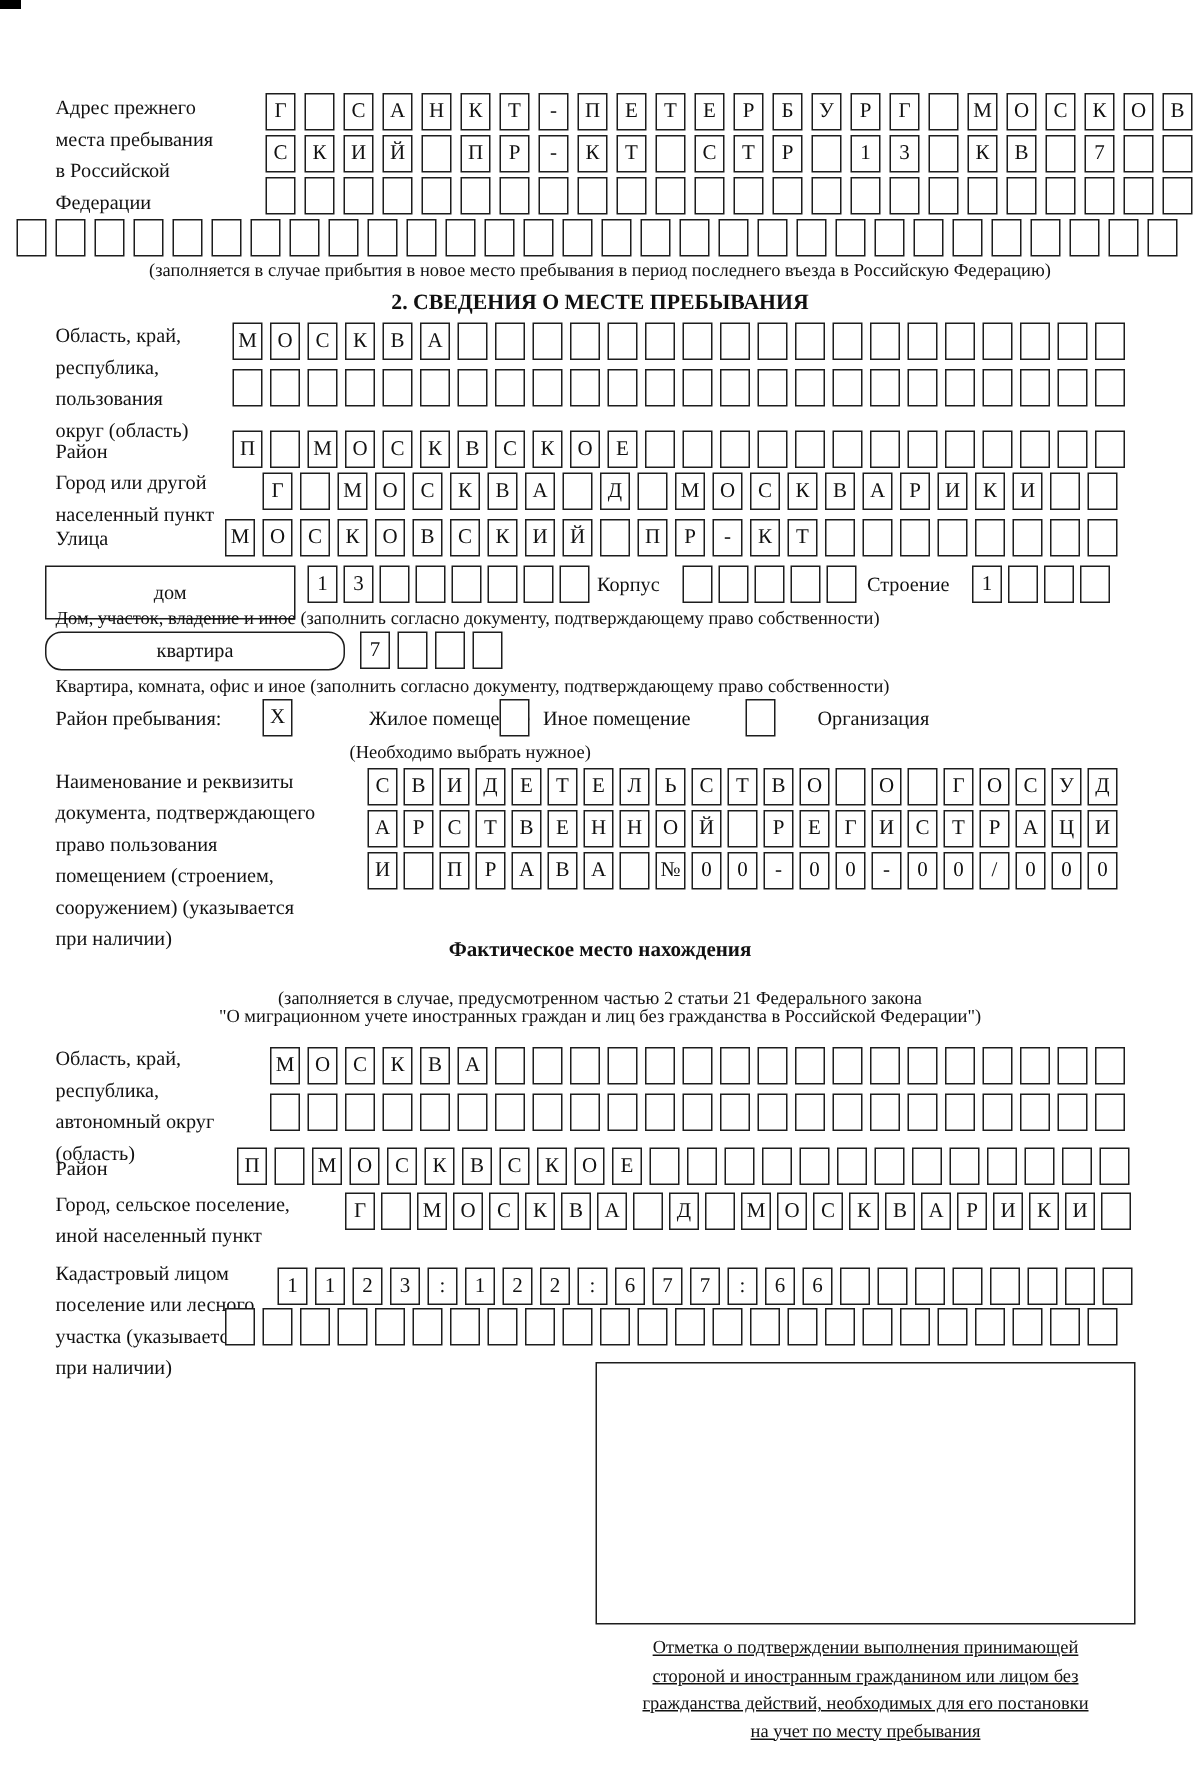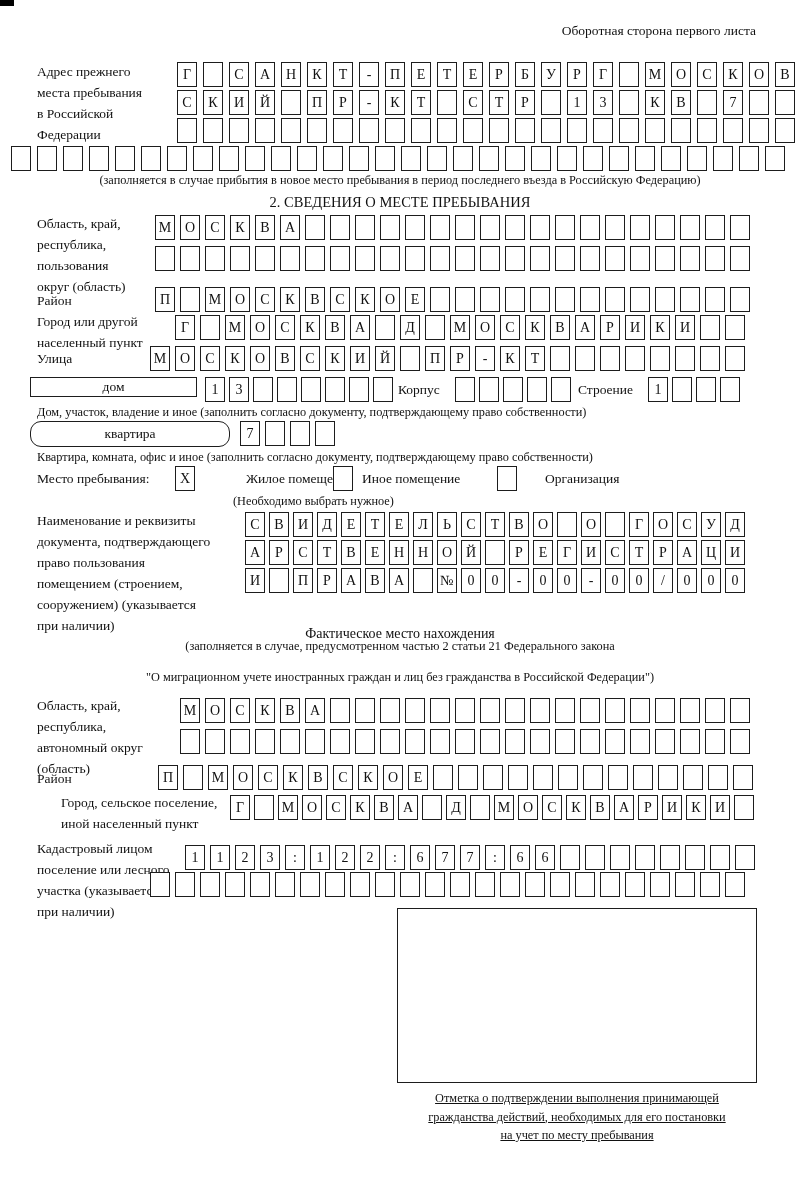--- a/index.html
+++ b/index.html
@@ -1,40 +1,39 @@
 <!DOCTYPE html>
 <html><head>
 <meta charset="utf-8">
 <style>
   html,body{margin:0;padding:0;background:#fff;}
   .page{position:relative;width:800px;height:1180px;background:#ffffff;
         font-family:"Liberation Serif",serif;color:#111;overflow:hidden;}
   .abs{position:absolute;}
   .lbl{font-size:13.5px;line-height:21px;}
   .note{font-size:12.3px;}
-  .b{font-weight:normal;}
+  .b{font-weight:bold;}
   .center{left:0;right:0;text-align:center;}
   .boxrow{position:absolute;display:flex;}
   .g6{gap:6px}.g5{gap:5px}.g4{gap:4px}
   .cell{box-sizing:border-box;flex:0 0 20px;width:20px;height:25px;
         border:1.5px solid #1d1d1d;display:flex;align-items:center;justify-content:center;
         font-size:14px;line-height:1;background:#fff;}
   .widebox{box-sizing:border-box;position:absolute;border:1.5px solid #1d1d1d;
         display:flex;align-items:center;justify-content:center;font-size:13.5px;background:#fff;}
   .stamp{box-sizing:border-box;border:1.5px solid #1d1d1d;background:#fff;}
   .artifact{background:#000;}
 </style>
 </head>
 <body>
 
 <div class="page">
 
   <div class="abs artifact" style="left:0;top:0;width:14px;height:6px;"></div>
 
-  <div class="abs lbl" style="top:20px;right:44px;">Оборотная сторона первого листа</div>
 
   <div class="abs lbl" style="left:37px;top:61px;">
     <div>Адрес прежнего</div>
     <div>места пребывания</div>
     <div>в Российской</div>
     <div>Федерации</div>
   </div>
 
   <div class="boxrow g6" style="left:177px;top:62px;">
       <span class="cell">Г</span>
@@ -289,21 +288,21 @@
       <span class="cell"></span>
       <span class="cell"></span>
       <span class="cell"></span>
       <span class="cell"></span>
       <span class="cell"></span>
       <span class="cell"></span>
       <span class="cell"></span>
       <span class="cell"></span>
     </div>
 
-  <div class="widebox" style="left:30px;top:377px;width:167px;height:20px;">дом</div>
+  <div class="widebox" style="left:30px;top:377px;width:167px;height:36px;">дом</div>
   <div class="boxrow g4" style="left:205px;top:377px;">
       <span class="cell">1</span>
       <span class="cell">3</span>
       <span class="cell"></span>
       <span class="cell"></span>
       <span class="cell"></span>
       <span class="cell"></span>
       <span class="cell"></span>
       <span class="cell"></span>
     </div>
@@ -326,21 +325,21 @@
 
   <div class="widebox" style="left:30px;top:421px;width:200px;height:26px;border-radius:11px;">квартира</div>
   <div class="boxrow g5" style="left:240px;top:421px;">
       <span class="cell">7</span>
       <span class="cell"></span>
       <span class="cell"></span>
       <span class="cell"></span>
     </div>
   <div class="abs note" style="left:37px;top:450px;">Квартира, комната, офис и иное (заполнить согласно документу, подтверждающему право собственности)</div>
 
-  <div class="abs lbl" style="left:37px;top:468px;">Место пребывания:</div>
+  <div class="abs lbl" style="left:37px;top:468px;">Район пребывания:</div>
   <div class="boxrow g5" style="left:175px;top:466px;">
       <span class="cell">X</span>
     </div>
   <div class="abs lbl" style="left:202px;top:468px;margin-left:44px;">Жилое помещение</div>
   <div class="boxrow g5" style="left:333px;top:466px;">
       <span class="cell"></span>
     </div>
   <div class="abs lbl" style="left:362px;top:468px;">Иное помещение</div>
   <div class="boxrow g5" style="left:497px;top:466px;">
       <span class="cell"></span>
@@ -420,21 +419,21 @@
       <span class="cell">-</span>
       <span class="cell">0</span>
       <span class="cell">0</span>
       <span class="cell">/</span>
       <span class="cell">0</span>
       <span class="cell">0</span>
       <span class="cell">0</span>
     </div>
 
   <div class="abs b center" style="top:626px;font-size:14px;">Фактическое место нахождения</div>
-  <div class="abs note center" style="top:639px;font-family:Liberation Serif, serif;">(заполняется в случае, предусмотренном частью 2 статьи 21 Федерального закона</div>
+  <div class="abs note center" style="top:658px;font-family:Liberation Serif, serif;">(заполняется в случае, предусмотренном частью 2 статьи 21 Федерального закона</div>
   <div class="abs note center" style="top:670px;">"О миграционном учете иностранных граждан и лиц без гражданства в Российской Федерации")</div>
 
   <div class="abs lbl" style="left:37px;top:695px;">
     <div>Область, край,</div>
     <div>республика,</div>
     <div>автономный округ</div>
     <div>(область)</div>
   </div>
   <div class="boxrow g5" style="left:180px;top:698px;">
       <span class="cell">М</span>
@@ -508,21 +507,21 @@
       <span class="cell"></span>
       <span class="cell"></span>
       <span class="cell"></span>
       <span class="cell"></span>
       <span class="cell"></span>
       <span class="cell"></span>
       <span class="cell"></span>
       <span class="cell"></span>
     </div>
 
-  <div class="abs lbl" style="left:37px;top:792px;margin-left:24px;">
+  <div class="abs lbl" style="left:37px;top:792px;">
     <div>Город, сельское поселение,</div>
     <div>иной населенный пункт</div>
   </div>
   <div class="boxrow g4" style="left:230px;top:795px;">
       <span class="cell">Г</span>
       <span class="cell"></span>
       <span class="cell">М</span>
       <span class="cell">О</span>
       <span class="cell">С</span>
       <span class="cell">К</span>
@@ -598,17 +597,18 @@
       <span class="cell"></span>
       <span class="cell"></span>
       <span class="cell"></span>
       <span class="cell"></span>
       <span class="cell"></span>
     </div>
 
   <div class="abs stamp" style="left:397px;top:908px;width:360px;height:175px;"></div>
   <div class="abs note" style="left:383px;top:1089px;width:388px;text-align:center;line-height:18.5px;text-decoration:underline;">
     <div>Отметка о подтверждении выполнения принимающей</div>
+    <div>стороной и иностранным гражданином или лицом без</div>
     <div>гражданства действий, необходимых для его постановки</div>
     <div>на учет по месту пребывания</div>
   </div>
 
 </div>
 
 </body></html>

